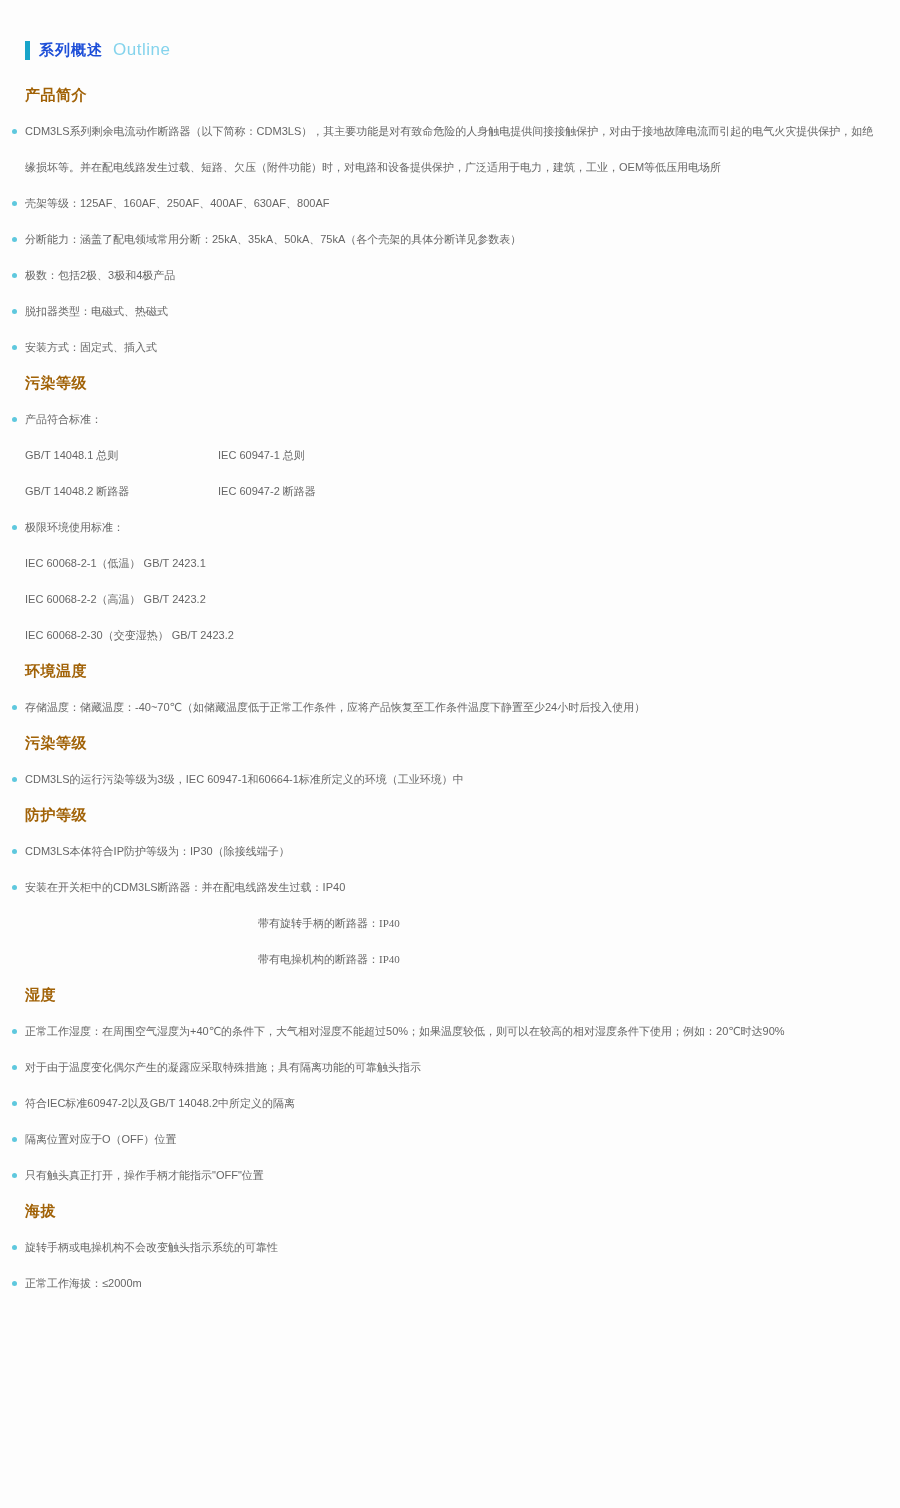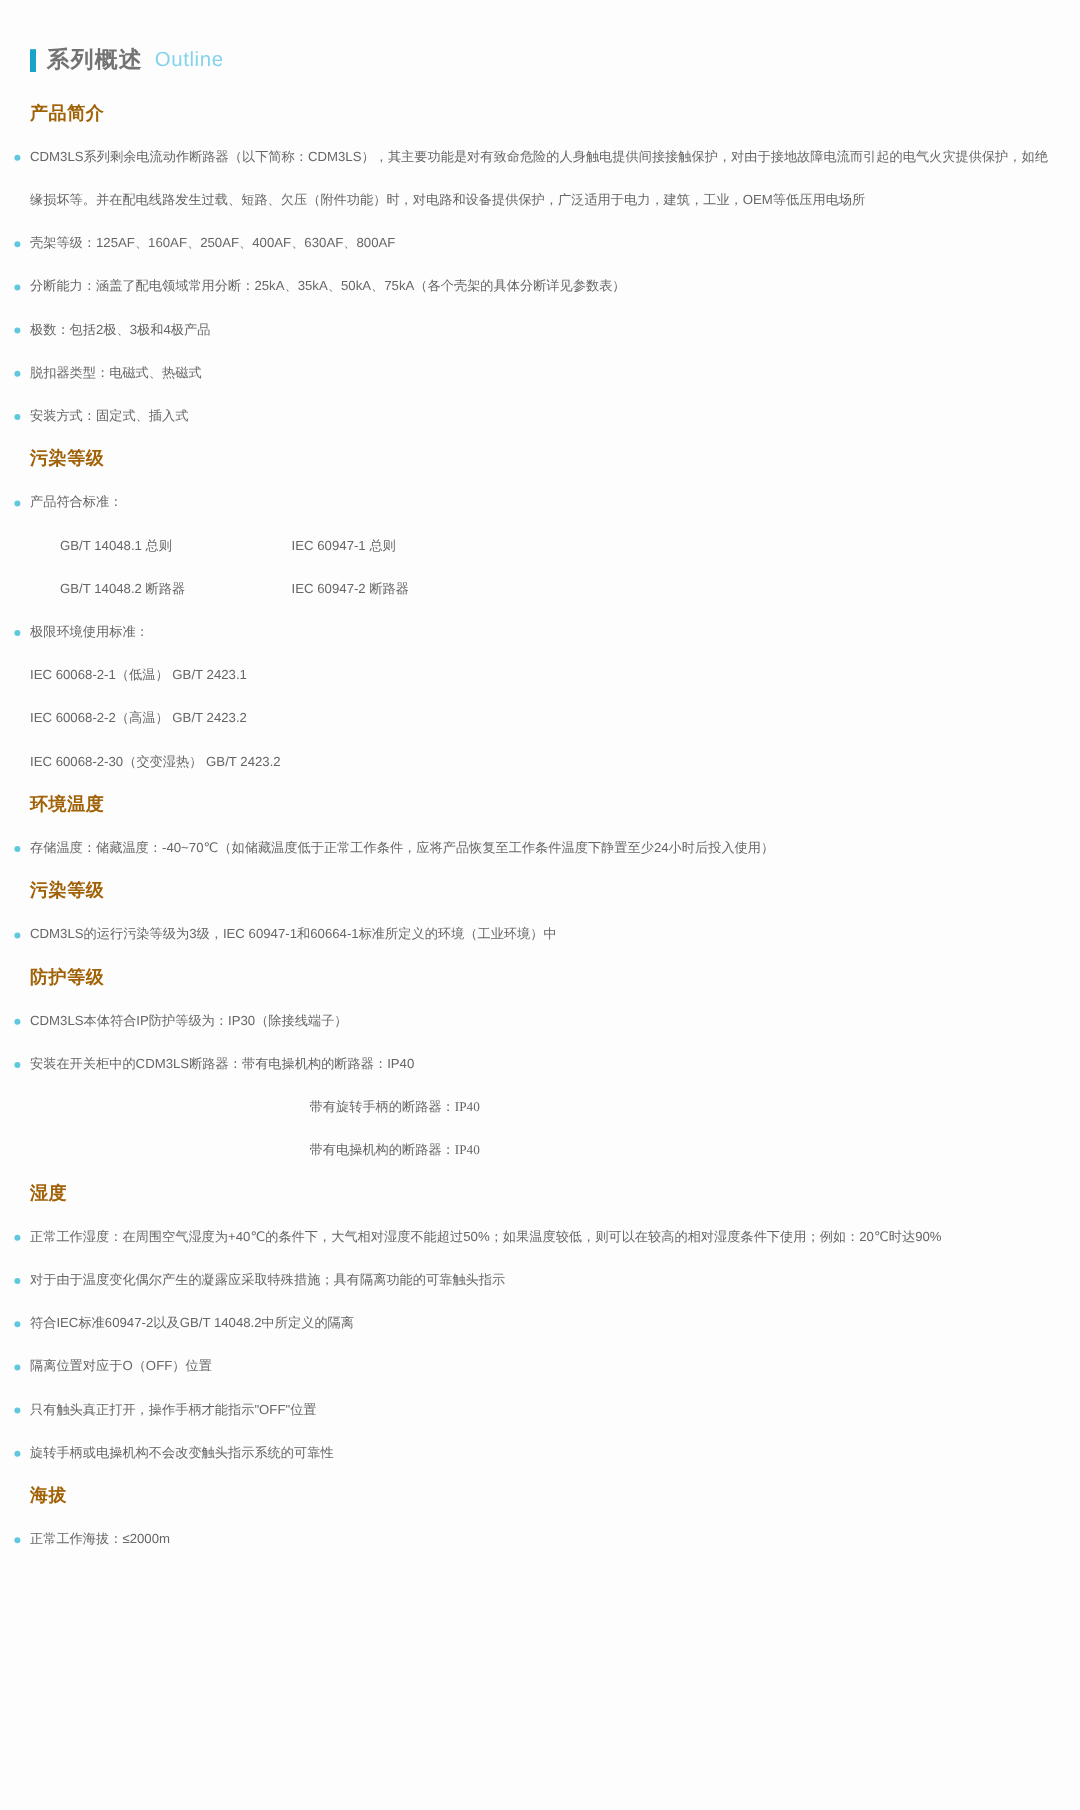--- a/index.html
+++ b/index.html
@@ -8,33 +8,33 @@
     width:900px; height:1508px;
     font-family:"Liberation Sans","DejaVu Sans",sans-serif;
     color:#666;
     overflow:hidden;
   }
   .page { padding:39px 25px 0 25px; }
 
   
   .title-row { display:flex; align-items:center; height:22px; margin-bottom:16px; }
   .accent-bar { display:inline-block; width:5px; height:19px; background:var(--accent,#18a4c9); margin-right:9px; }
-  .title-zh { font-size:19px; font-weight:bold; color:#737373; letter-spacing:1px; }
+  .title-zh { font-size:15px; font-weight:bold; color:#1d4ed8; letter-spacing:1px; }
   .title-en { font-size:17px; color:var(--accent-light,#84d3ec); margin-left:10px; letter-spacing:0.5px; }
 
   
   .row { position:relative; font-size:11px; line-height:36px; }
   .section-heading { font-size:15px; line-height:36px; font-weight:bold; color:#a16207; letter-spacing:0.5px; }
   .item .txt { color:#666; }
   .dot {
     position:absolute; left:-13px; top:15.5px;
     width:5px; height:5px; border-radius:50%;
     background:var(--bullet,#5ec8de);
   }
-  .cols .col1 { display:inline-block; width:193px;margin-left:25px; }
+  .cols .col1 { display:inline-block; width:193px; }
   .indent { padding-left:233px;font-family:Liberation Serif, serif; }
 </style>
 </head>
 <body>
 
 <div class="page">
   <div class="title-row">
     <span class="accent-bar"></span>
     <span class="title-zh">系列概述</span>
     <span class="title-en">Outline</span>
@@ -54,26 +54,26 @@
       <div class="row item bullet"><span class="dot"></span><span class="txt">极限环境使用标准：</span></div>
       <div class="row item plain"><span>IEC 60068-2-1（低温） GB/T 2423.1</span></div>
       <div class="row item plain"><span>IEC 60068-2-2（高温） GB/T 2423.2</span></div>
       <div class="row item plain"><span>IEC 60068-2-30（交变湿热） GB/T 2423.2</span></div>
       <div class="row section-heading">环境温度</div>
       <div class="row item bullet"><span class="dot"></span><span class="txt">存储温度：储藏温度：-40~70℃（如储藏温度低于正常工作条件，应将产品恢复至工作条件温度下静置至少24小时后投入使用）</span></div>
       <div class="row section-heading">污染等级</div>
       <div class="row item bullet"><span class="dot"></span><span class="txt">CDM3LS的运行污染等级为3级，IEC 60947-1和60664-1标准所定义的环境（工业环境）中</span></div>
       <div class="row section-heading">防护等级</div>
       <div class="row item bullet"><span class="dot"></span><span class="txt">CDM3LS本体符合IP防护等级为：IP30（除接线端子）</span></div>
-      <div class="row item bullet"><span class="dot"></span><span class="txt">安装在开关柜中的CDM3LS断路器：带有电操机构的断路器：IP40</span></div>
+      <div class="row item bullet"><span class="dot"></span><span class="txt">安装在开关柜中的CDM3LS断路器：并在配电线路发生过载：IP40</span></div>
       <div class="row item indent"><span>带有旋转手柄的断路器：IP40</span></div>
       <div class="row item indent"><span>带有电操机构的断路器：IP40</span></div>
       <div class="row section-heading">湿度</div>
       <div class="row item bullet"><span class="dot"></span><span class="txt">正常工作湿度：在周围空气湿度为+40℃的条件下，大气相对湿度不能超过50%；如果温度较低，则可以在较高的相对湿度条件下使用；例如：20℃时达90%</span></div>
       <div class="row item bullet"><span class="dot"></span><span class="txt">对于由于温度变化偶尔产生的凝露应采取特殊措施；具有隔离功能的可靠触头指示</span></div>
       <div class="row item bullet"><span class="dot"></span><span class="txt">符合IEC标准60947-2以及GB/T 14048.2中所定义的隔离</span></div>
       <div class="row item bullet"><span class="dot"></span><span class="txt">隔离位置对应于O（OFF）位置</span></div>
       <div class="row item bullet"><span class="dot"></span><span class="txt">只有触头真正打开，操作手柄才能指示"OFF"位置</span></div>
+      <div class="row section-heading">海拔</div>
       <div class="row item bullet"><span class="dot"></span><span class="txt">旋转手柄或电操机构不会改变触头指示系统的可靠性</span></div>
-      <div class="row section-heading">海拔</div>
       <div class="row item bullet"><span class="dot"></span><span class="txt">正常工作海拔：≤2000m</span></div>
     </div>
 </div>
 
 </body></html>

